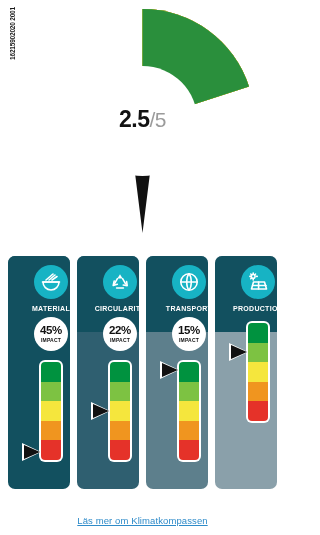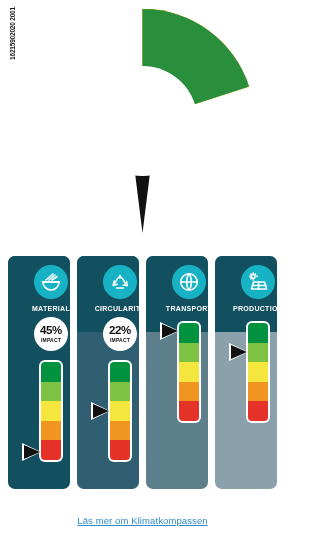--- a/index.html
+++ b/index.html
@@ -189,20 +189,23 @@
         <path d="M 0 0 L 6.858022075225178e-15 -112 A 112 112 0 0 1 106.5183298250572 -34.60990336999411 Z" fill="#F7881F"></path>
         <path d="M 0 0 L 6.858022075225178e-15 -112 A 112 112 0 0 1 106.5183298250572 -34.60990336999411 Z" fill="#F2EC22"></path>
         <path d="M 0 0 L 6.858022075225178e-15 -112 A 112 112 0 0 1 106.5183298250572 -34.60990336999411 Z" fill="#7DC242"></path>
         <path d="M 0 0 L 6.858022075225178e-15 -112 A 112 112 0 0 1 106.5183298250572 -34.60990336999411 Z" fill="#2A8F3C"></path>
       </g>
     <g id="donut-pointer">
         <path d="M 112.5 225 L 120.32172325201155 162.3844170297569 L 104.67827674798845 162.3844170297569 Z" fill="#111111"></path>
       </g>
     <circle cx="112.5" cy="113" r="55" fill="#ffffff"></circle>
   </svg>
+  <div class="donut-center-text">
+    <span class="score-main">2.5</span><span class="score-denom">/5</span>
+  </div>
 </div>
 
 <div class="cards" id="cards-container">
     <div class="card" style="background: rgb(18, 80, 95);">
       <div class="card-top" style="background: rgb(18, 80, 95);"></div>
       <div class="card-body">
         <div class="cat-icon" style="background: rgb(23, 179, 196);">
           <svg width="24" height="24" viewBox="0 0 24 24" fill="none" stroke="#ffffff" stroke-width="1.6" stroke-linecap="round" stroke-linejoin="round">
             <path d="M4 12 h16 a8 8 0 0 1 -8 8 a8 8 0 0 1 -8 -8 z" fill="none"></path>
                  <path d="M7 10 L14 4"></path>
@@ -268,20 +271,24 @@
       <div class="card-top" style="background: rgb(18, 80, 95);"></div>
       <div class="card-body">
         <div class="cat-icon" style="background: rgb(23, 179, 196);">
           <svg width="24" height="24" viewBox="0 0 24 24" fill="none" stroke="#ffffff" stroke-width="1.6" stroke-linecap="round" stroke-linejoin="round">
             <circle cx="12" cy="12" r="8.2"></circle>
                  <path d="M12 3.8 c 3 3.5 3 12.9 0 16.4 c -3 -3.5 -3 -12.9 0 -16.4 z"></path>
                  <path d="M3.9 12 h16.2"></path>
           </svg>
         </div>
         <div class="cat-label">TRANSPORT</div>
+        <div class="impact-bubble">
+          <div class="impact-pct">15%</div>
+          <div class="impact-word">IMPACT</div>
+        </div>
         <div class="gauge-zone">
           <div class="gauge">
             <div class="gauge-inner">
               <div class="seg" style="background: rgb(0, 146, 63);"></div>
               <div class="seg" style="background: rgb(125, 194, 66);"></div>
               <div class="seg" style="background: rgb(245, 230, 61);"></div>
               <div class="seg" style="background: rgb(240, 149, 31);"></div>
               <div class="seg" style="background: rgb(229, 50, 41);"></div>
             </div>
           </div>

